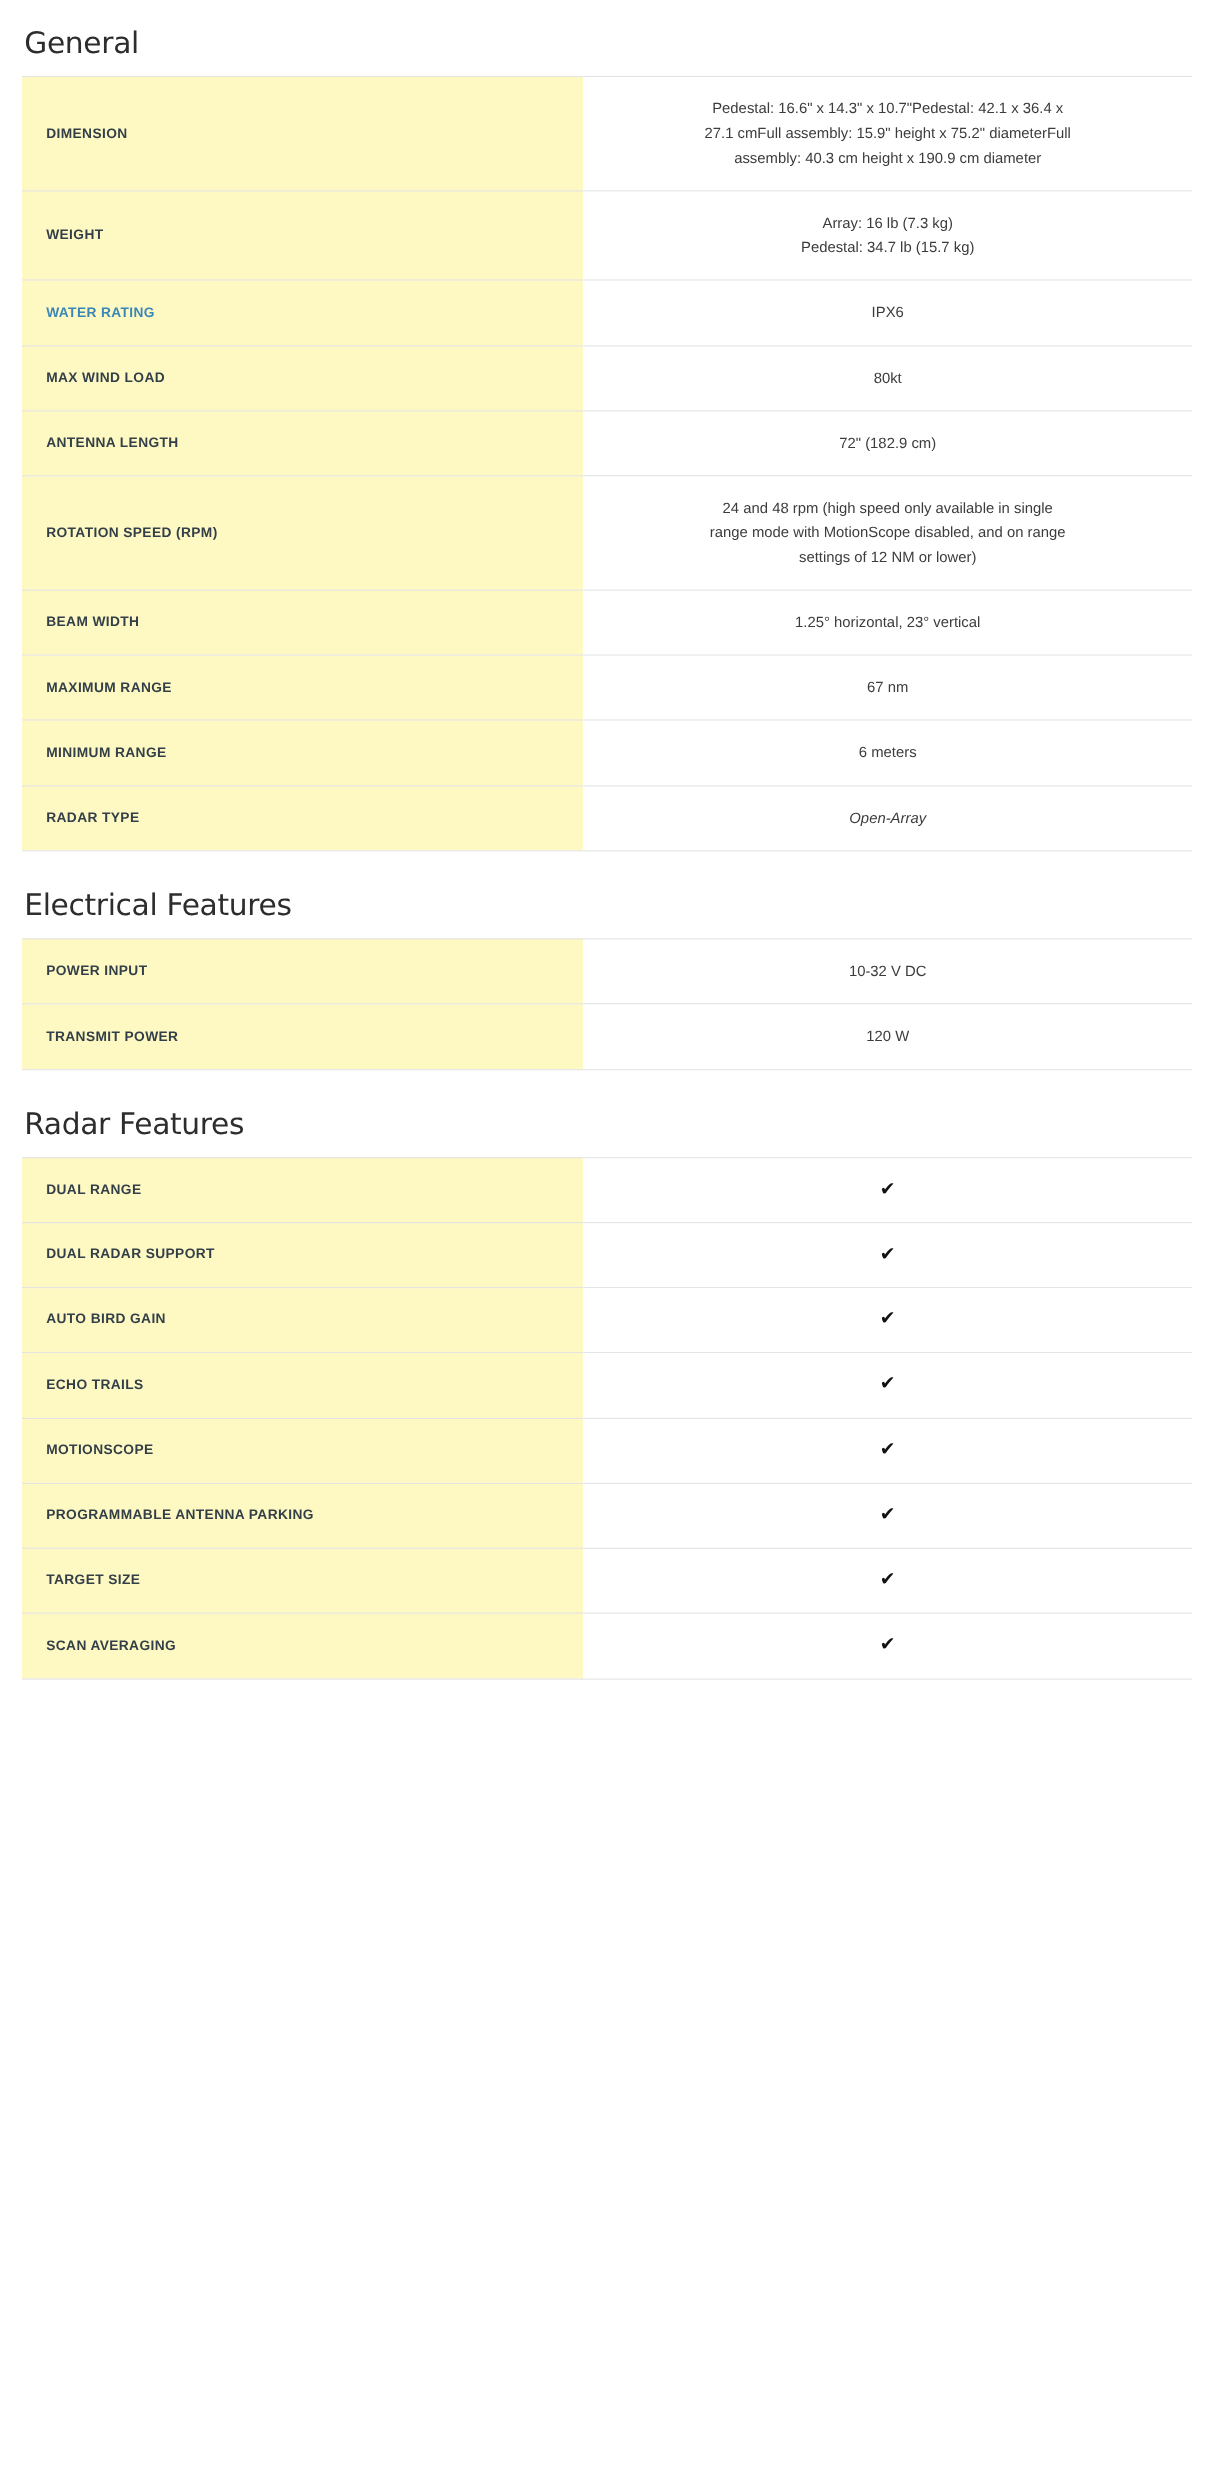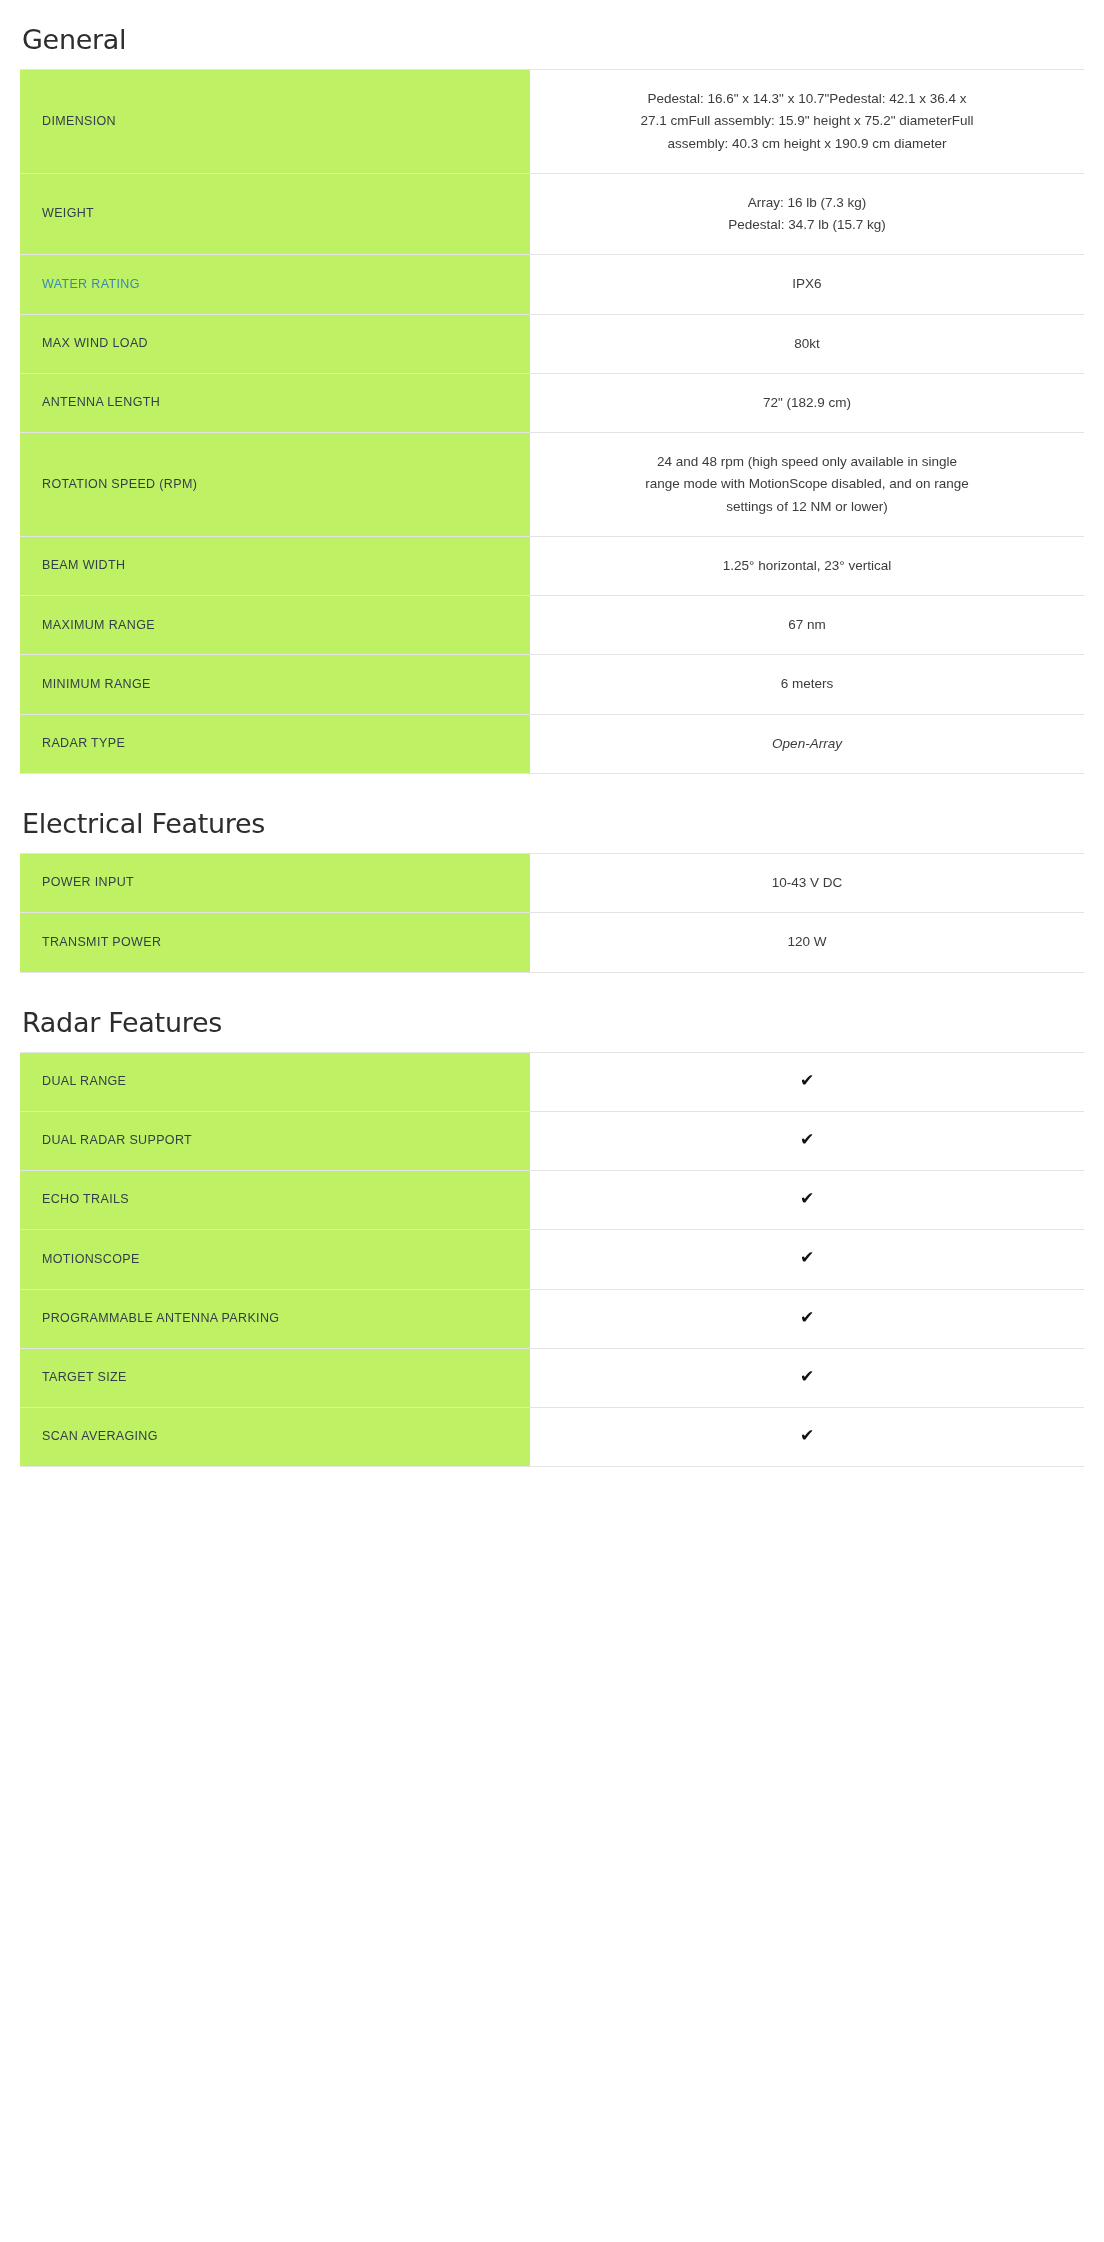--- a/index.html
+++ b/index.html
@@ -39,23 +39,23 @@
   table.spec tr {
     border-top: 1px solid #e4e4e4;
     border-bottom: 1px solid #e4e4e4;
   }
   table.spec td {
     vertical-align: middle;
     padding: 18px 22px;
   }
   td.label {
     width: 510px;
-    background: #bef264;
+    background: #fef9c3;
     font-size: 12.5px;
-    font-weight: normal;
+    font-weight: bold;
     color: #333f48;
     letter-spacing: 0.35px;
     text-transform: uppercase;
     line-height: 1.4;
   }
   td.label.link {
     color: #3a87b7;
   }
   td.value {
     background: #ffffff;
@@ -123,39 +123,43 @@
           </tr>
         </tbody>
       </table>
     </div>
     <div class="section">
       <h2 class="section-title">Electrical Features</h2>
       <table class="spec">
         <tbody>
           <tr>
             <td class="label">POWER INPUT</td>
-            <td class="value" style="white-space: pre-line;">10-43 V DC</td>
+            <td class="value" style="white-space: pre-line;">10-32 V DC</td>
           </tr>
           <tr>
             <td class="label">TRANSMIT POWER</td>
             <td class="value" style="white-space: pre-line;">120 W</td>
           </tr>
         </tbody>
       </table>
     </div>
     <div class="section">
       <h2 class="section-title">Radar Features</h2>
       <table class="spec">
         <tbody>
           <tr>
             <td class="label">DUAL RANGE</td>
             <td class="value"><span class="check">✔</span></td>
           </tr>
           <tr>
             <td class="label">DUAL RADAR SUPPORT</td>
+            <td class="value"><span class="check">✔</span></td>
+          </tr>
+          <tr>
+            <td class="label">AUTO BIRD GAIN</td>
             <td class="value"><span class="check">✔</span></td>
           </tr>
           <tr>
             <td class="label">ECHO TRAILS</td>
             <td class="value"><span class="check">✔</span></td>
           </tr>
           <tr>
             <td class="label">MOTIONSCOPE</td>
             <td class="value"><span class="check">✔</span></td>
           </tr>

